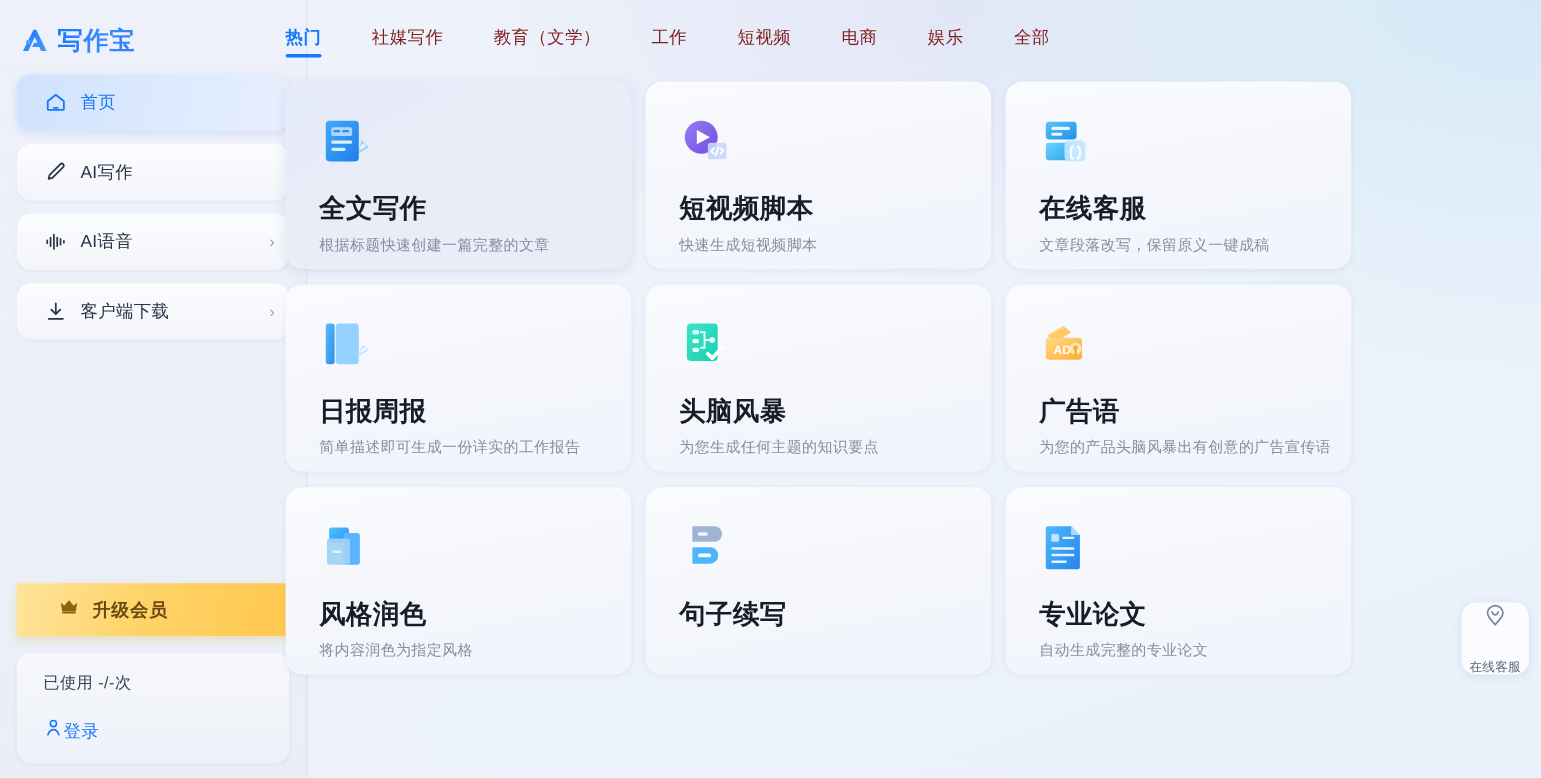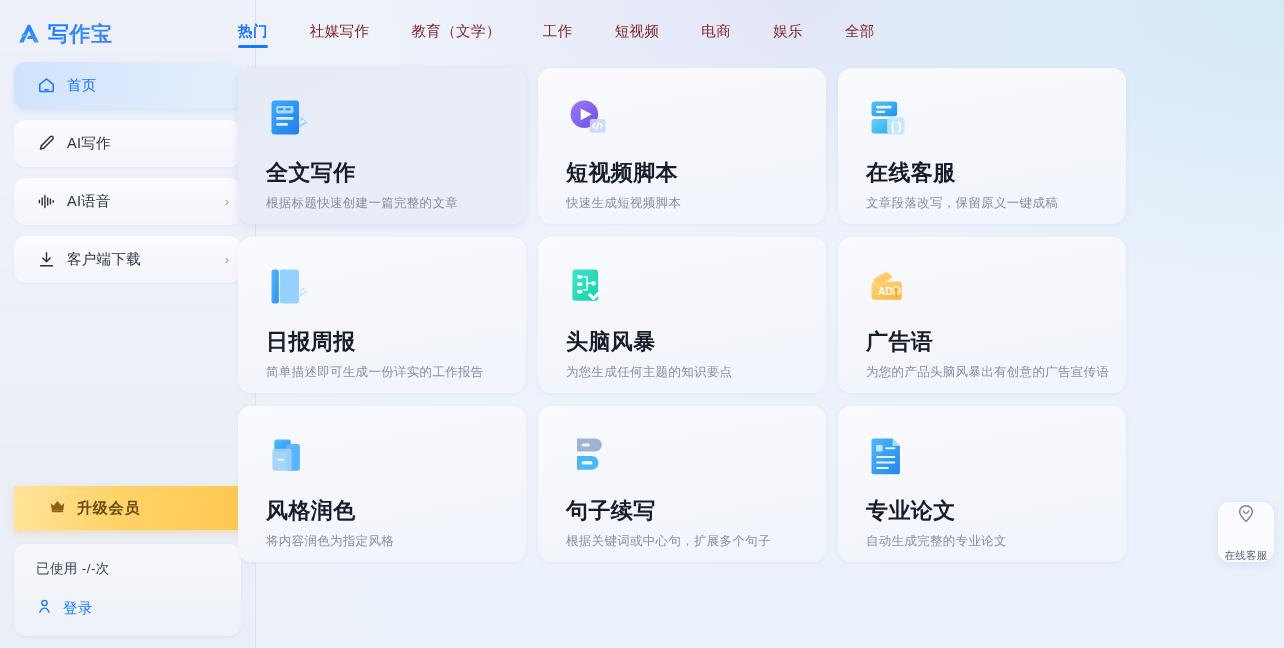--- a/index.html
+++ b/index.html
@@ -64,21 +64,21 @@
   }
   #upgrade-btn .up-label { font-size: 15px; font-weight: 700; color: #6a4a12; letter-spacing: .8px; }
 
   #account-card {
     margin: 0 14px 12px 14px; border-radius: 12px;
     background: linear-gradient(180deg, #f6f8fc 0%, #eef1f8 100%);
     box-shadow: 0 1px 3px rgba(130,145,175,.12);
     padding: 16px 0 16px 22px; height: 92px;
   }
   #usage-text { font-size: 13.5px; color: #3b4252; letter-spacing: .4px; }
-  #login-row { display: flex; align-items: center; gap: 10px; margin-top: 20px; cursor: pointer; }
+  #login-row { display: flex; align-items: center; gap: 0; margin-top: 20px; cursor: pointer; }
   #login-label { font-size: 14.5px; color: #1677ff; letter-spacing: .5px; }
 
   
   #main { position: absolute; left: 212px; top: 0; right: 0; bottom: 0; padding: 0 0 0 26px; overflow: hidden; }
   #page-title {
     font-size: 25px; font-weight: 700; color: #10161f;
     letter-spacing: .3px; padding: 20px 0 0 0;
   }
   #tabbar { display: flex; align-items: flex-start; gap: 0; margin-top: 22px; height: 30px; }
   .tab {
@@ -366,21 +366,20 @@
     </div>
 
     <div class="card">
       <svg class="card-icon" viewBox="0 0 48 48">
         <path d="M12 5h20a7 7 0 0 1 0 14H12z" fill="#9fb3d4"></path>
         <rect x="17" y="10.3" width="9" height="3.4" rx="1.7" fill="#f2f6fc"></rect>
         <path d="M12 24h16a7.5 7.5 0 0 1 0 15H12z" fill="#4db6fb"></path>
         <rect x="17" y="29.8" width="12" height="3.4" rx="1.7" fill="#f2f9ff"></rect>
       </svg>
       <div class="card-title">句子续写</div>
-      <div class="card-desc">根据关键词或中心句，扩展多个句子</div>
     </div>
 
     <div class="card">
       <svg class="card-icon" viewBox="0 0 48 48">
         <defs>
             <linearGradient id="g8" x1="0" y1="0" x2="1" y2="1">
               <stop offset="0" stop-color="#4fb8ff"></stop>
               <stop offset="1" stop-color="#2486ea"></stop>
             </linearGradient>
           </defs>

